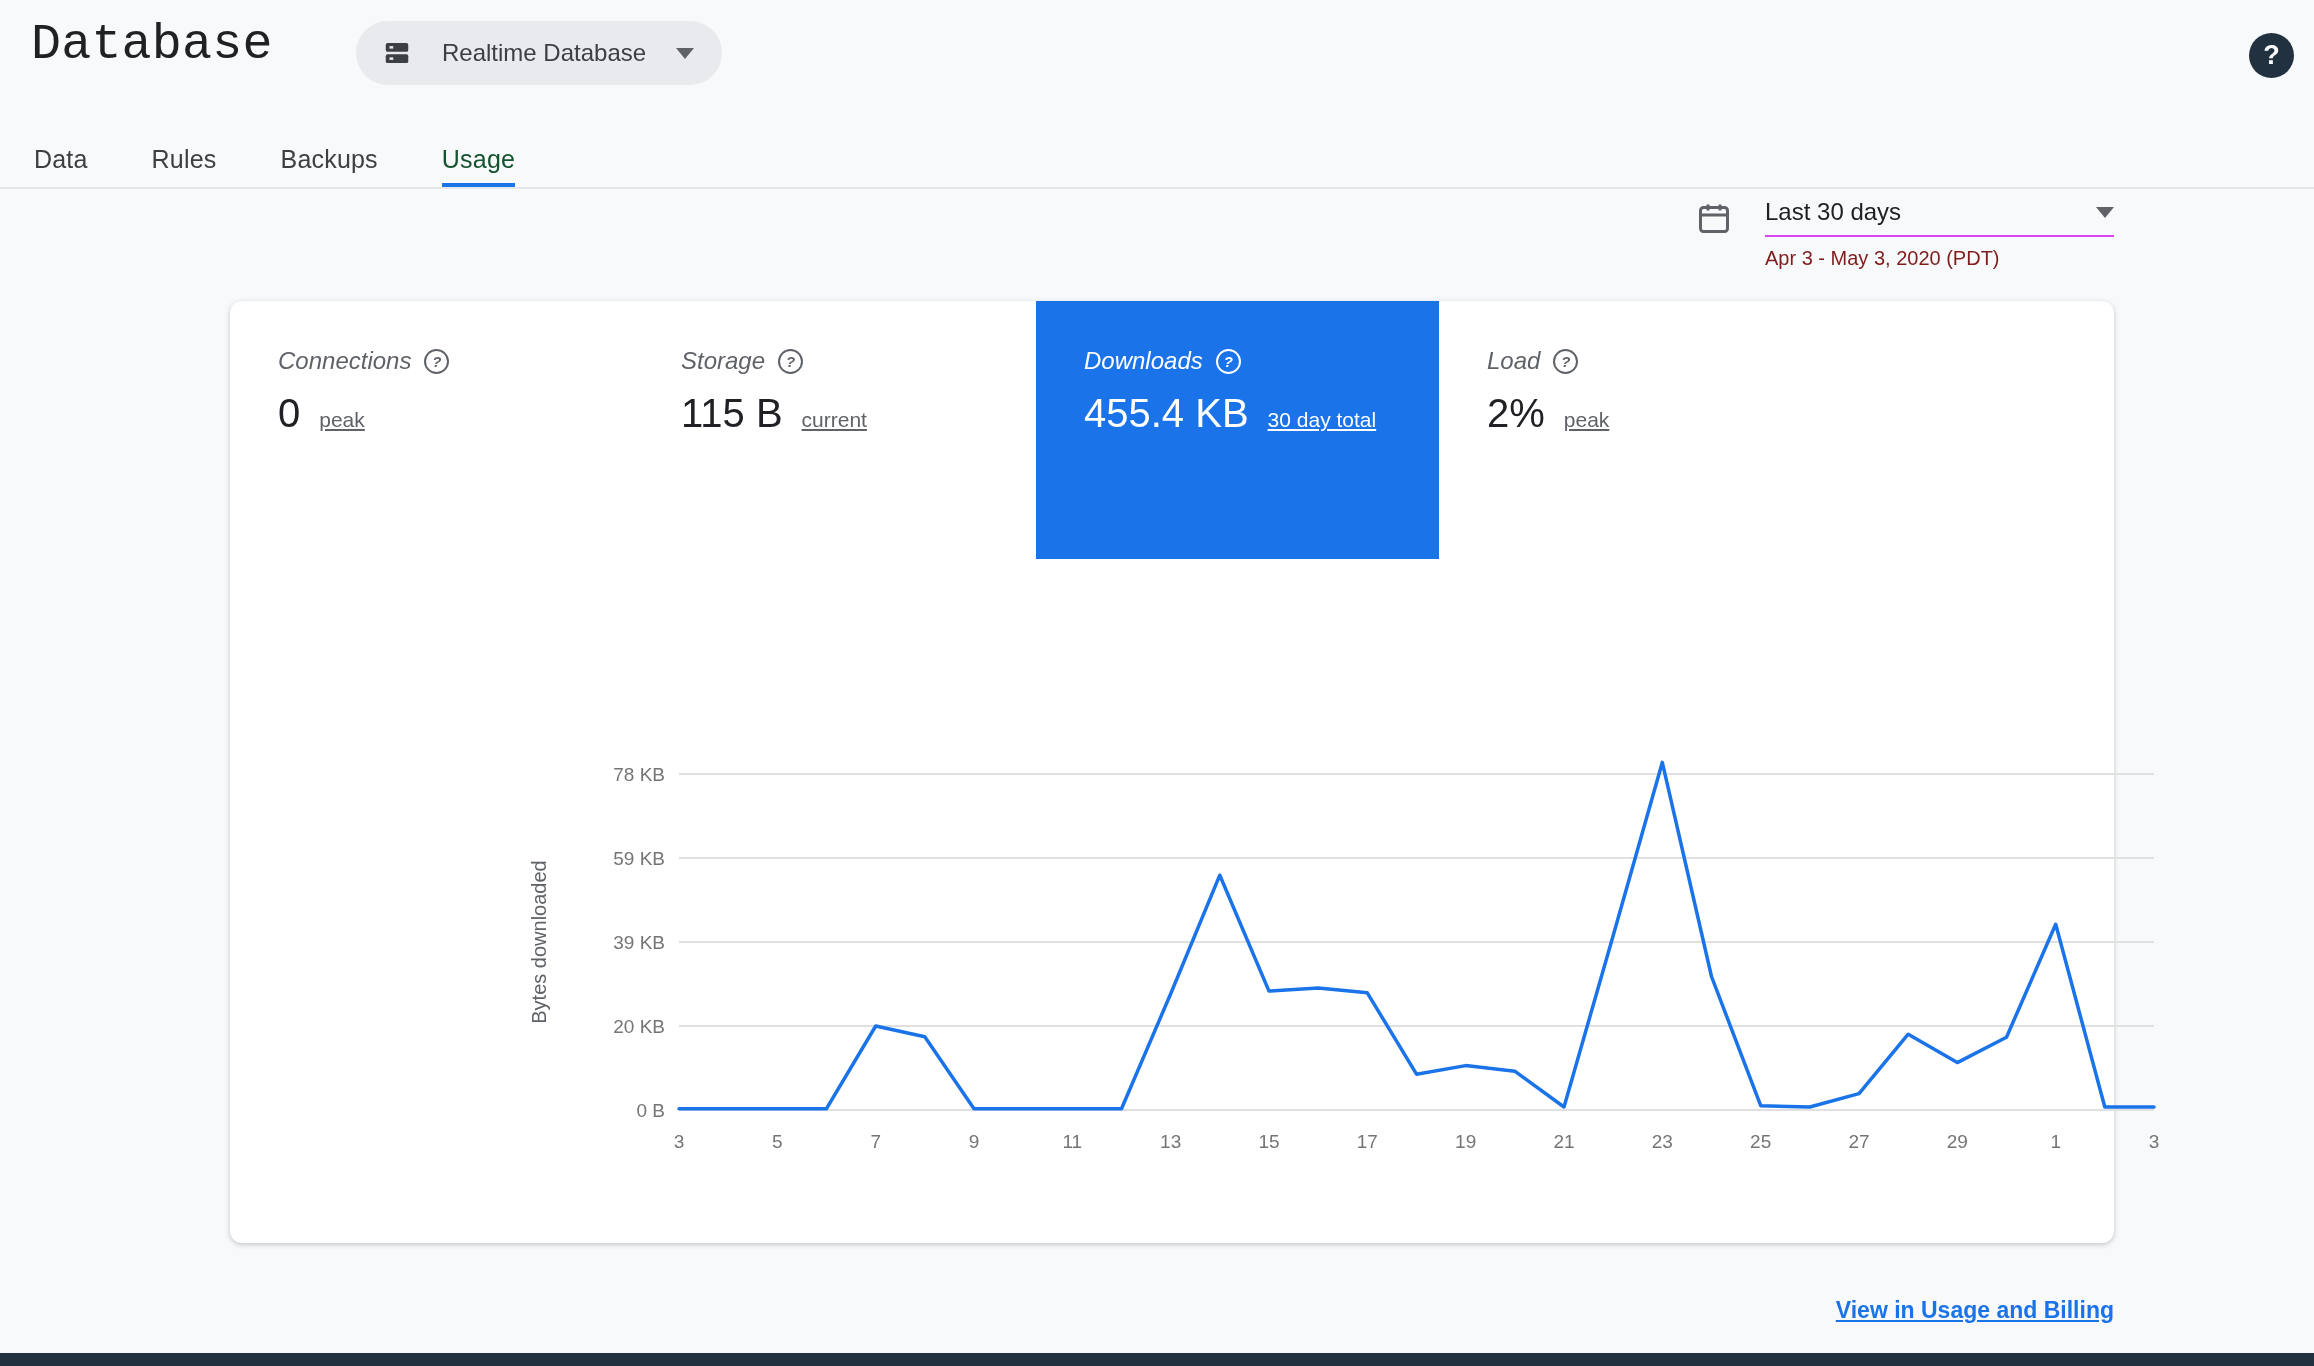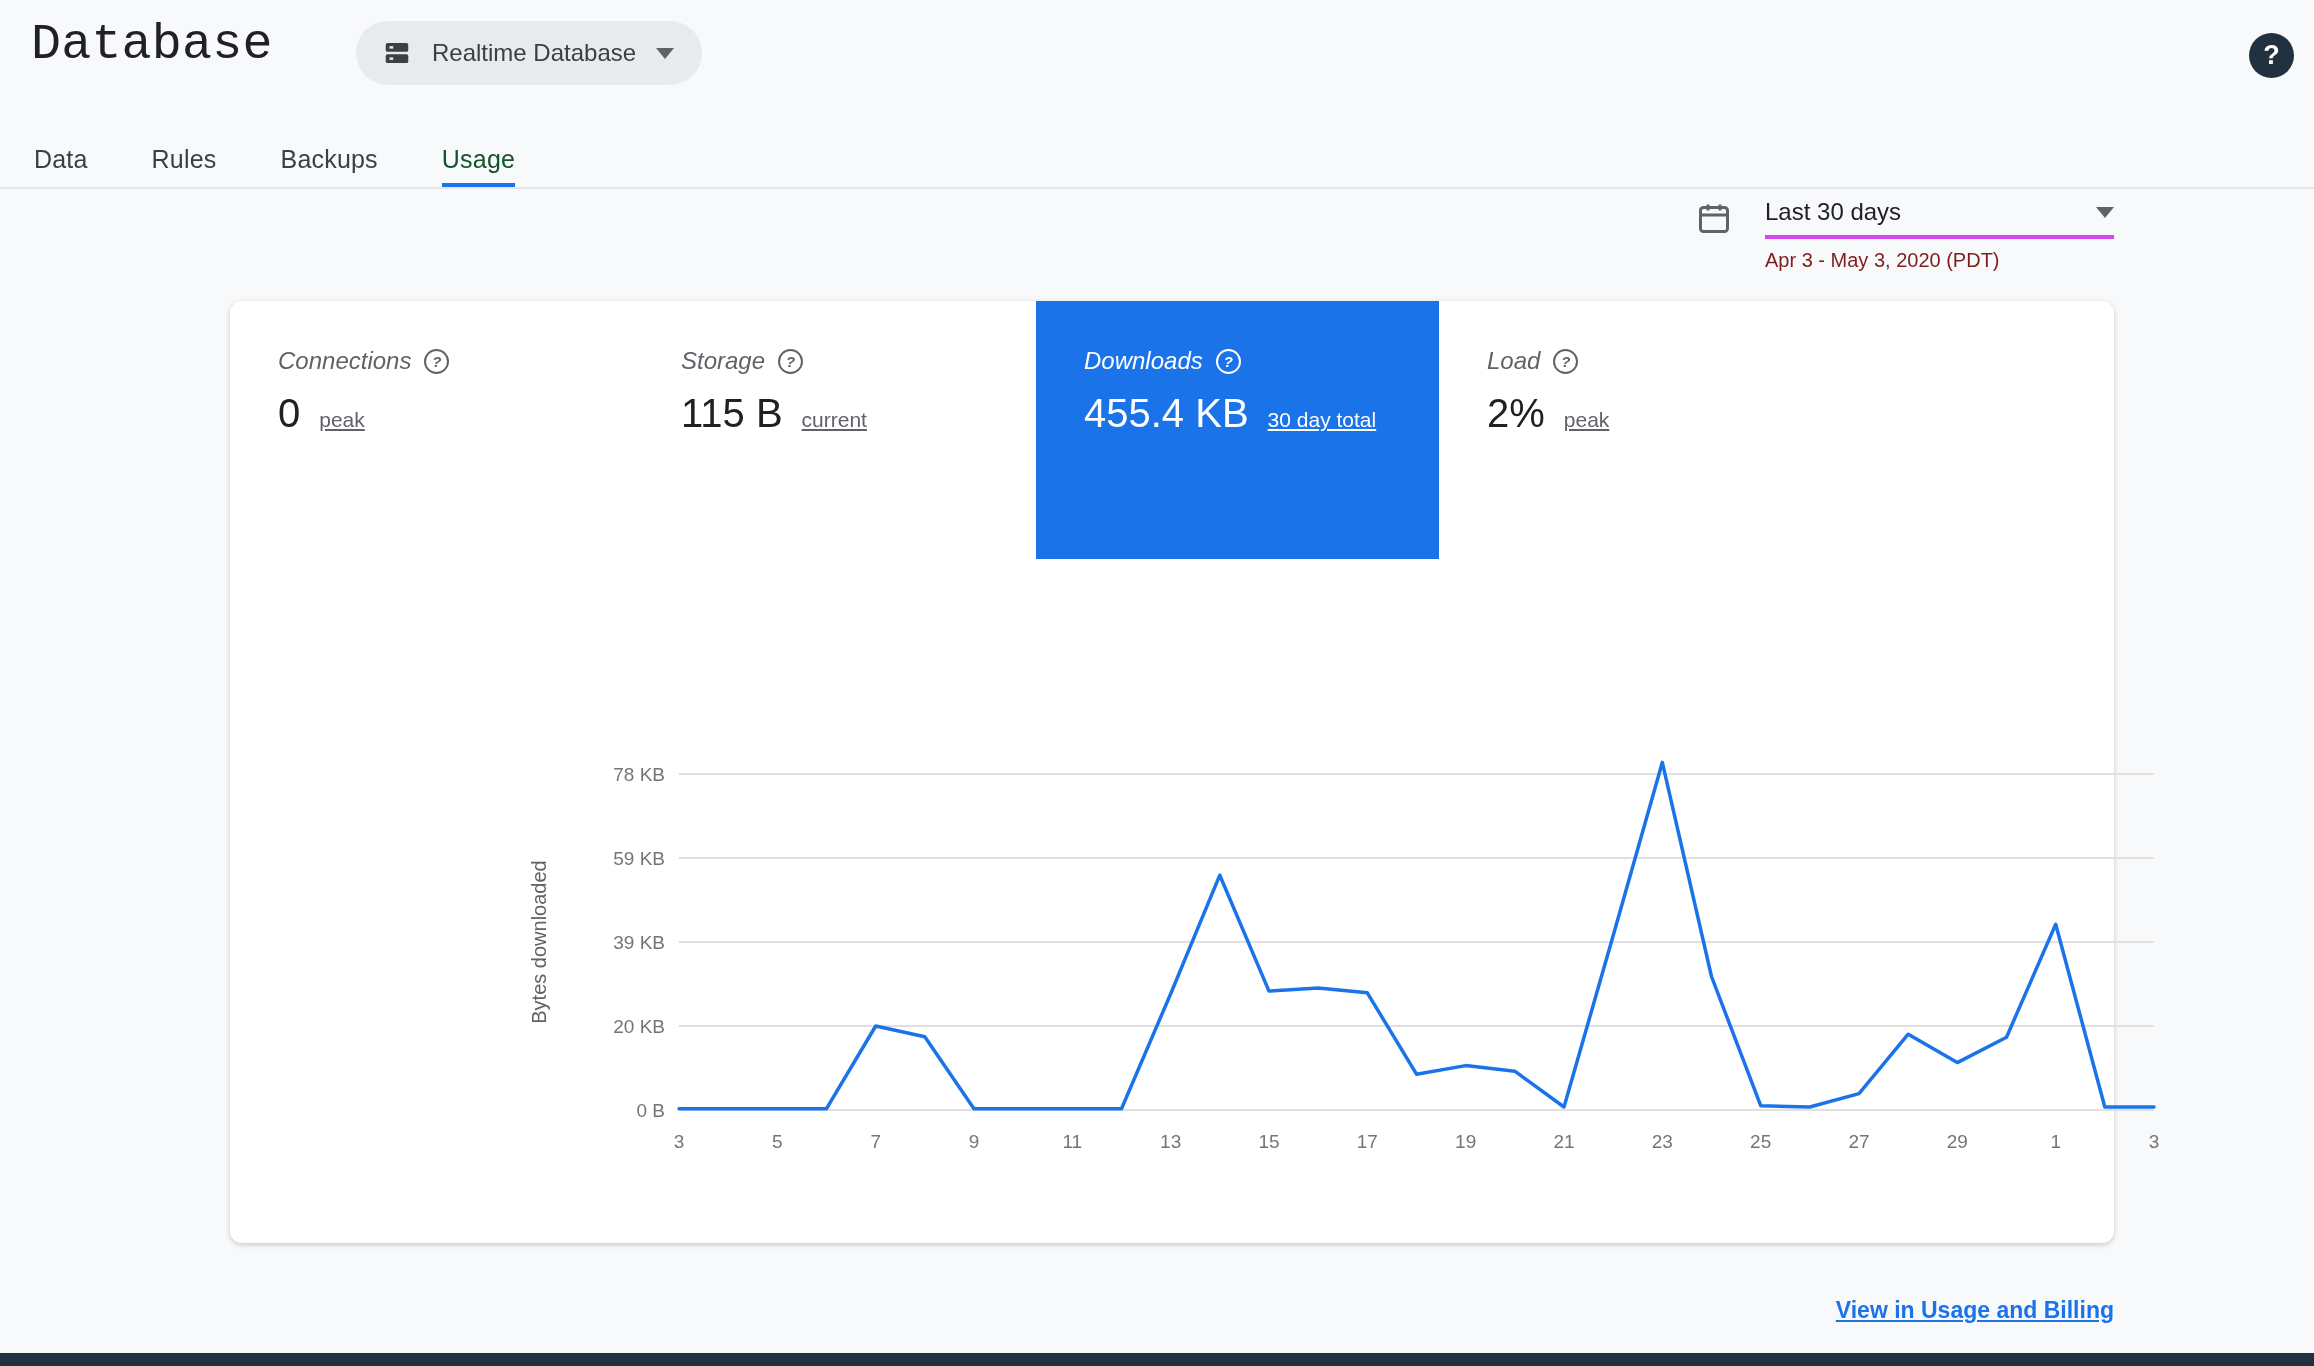--- a/index.html
+++ b/index.html
@@ -3,38 +3,38 @@
 <meta charset="utf-8">
 <style>
   * { margin:0; padding:0; box-sizing:border-box; }
   html,body { width:100%; height:100%; }
   body { font-family:"Liberation Sans", sans-serif; background:#f8f9fa; }
   #page { position:relative; width:2314px; height:1366px; background:#f8f9fa; overflow:hidden; }
 
   
   .app-title { position:absolute; left:31px; top:16px; font-size:50px; font-weight:500; color:#202124; letter-spacing:.2px;font-family:Liberation Mono, monospace; }
   .instance-pill { position:absolute; left:356px; top:21px; height:64px; border-radius:32px; background:#e8eaed;
-                   display:flex; align-items:center; padding:0 28px 0 26px; gap:20px; cursor:pointer; }
+                   display:flex; align-items:center; padding:0 28px 0 26px; gap:30px; cursor:pointer; }
   .instance-pill .label { font-size:24px; color:#3c4043; font-weight:500; }
   .caret { width:0; height:0; border-left:9px solid transparent; border-right:9px solid transparent; border-top:11px solid #5f6368; }
   .help-fab { position:absolute; right:20px; top:33px; width:45px; height:45px; border-radius:50%; background:#22313f;
               color:#fff; display:flex; align-items:center; justify-content:center; font-size:27px; font-weight:700; cursor:pointer; }
 
   
   .tabs { position:absolute; left:34px; top:131px; display:flex; gap:64px; height:56px; }
   .tab { display:flex; align-items:center; font-size:25px; font-weight:400; color:#3c4043; cursor:pointer; letter-spacing:.2px; }
   .tab.active { color:#14532d; box-shadow: inset 0 -4px 0 #1a73e8; }
   .tabs-divider { position:absolute; left:0; top:187px; width:100%; height:2px; background:#e6e7e9; }
 
   
   .daterange { position:absolute; right:200px; top:198px; width:418px; }
   .dr-row { display:flex; align-items:flex-start; }
   .cal-icon { width:36px; height:36px; margin-top:2px; flex:none; }
   .dr-select { flex:1; margin-left:33px; display:flex; align-items:center; justify-content:space-between;
-               border-bottom:4px solid #d946ef; padding-bottom:9px; cursor:pointer; }
+               border-bottom:2px solid #d946ef; padding-bottom:9px; cursor:pointer; }
   .dr-select .label { font-size:24px; color:#202124; }
   .dr-sub { margin-left:69px; margin-top:10px; font-size:20px; color:#7f1d1d; }
 
   
   .card { position:absolute; left:230px; top:301px; width:1884px; height:942px; background:#fff; border-radius:12px;
           box-shadow:0 2px 4px rgba(60,64,67,.18), 0 1px 6px rgba(60,64,67,.1); }
   .tiles { position:absolute; left:0; top:0; display:flex; }
   .tile { width:403px; height:258px; padding:46px 0 0 48px; cursor:pointer; }
   .tile-title { display:flex; align-items:center; gap:13px; font-size:24px; color:#5f6368;font-style:italic; }
   .help-q { width:25px; height:25px; border:2px solid currentColor; border-radius:50%; display:inline-flex;

